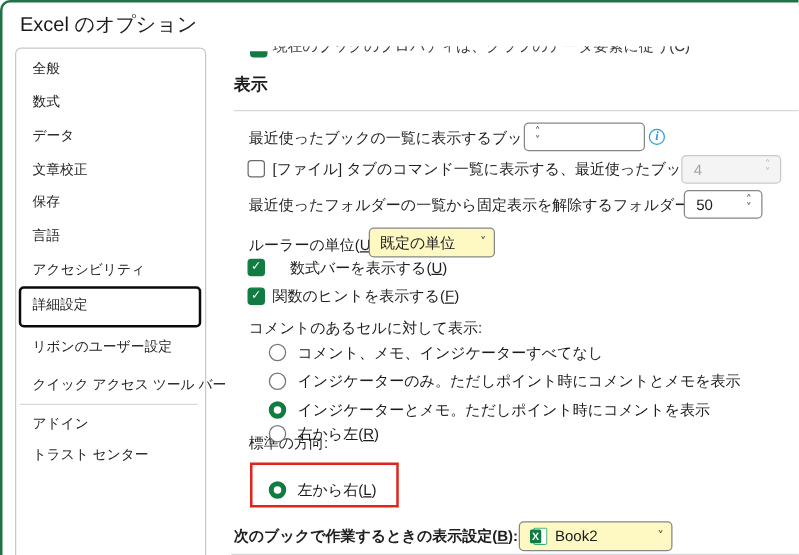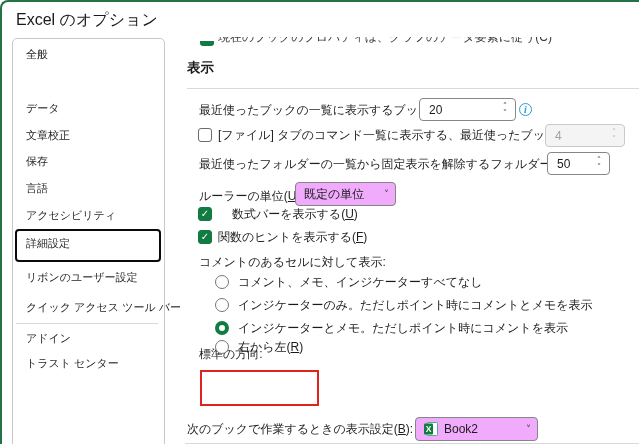--- a/index.html
+++ b/index.html
@@ -12,40 +12,40 @@
   
   .side-box { position:absolute; left:10px; top:36px; width:153px; height:414px;
               border:1px solid #c8c8c8; border-radius:5px; background:#fff; }
   .side-item { position:absolute; left:24px; width:130px; height:16px; font-size:11px; color:#262626; cursor:default; white-space:nowrap; }
   .side-outline { position:absolute; left:13px; top:227px; width:146px; height:33px;
                   border:2px solid #0a0a0a; border-radius:4px; pointer-events:none; }
   .side-div { position:absolute; left:14px; top:321px; width:142px; height:1px; background:#d9d9d9; }
 
   
   .lbl { position:absolute; white-space:nowrap; font-size:12px; color:#1f1f1f; }
-  .bold { font-weight:normal; }
+  .bold { font-weight:bold; }
   .hr { position:absolute; height:1px; background:#d9d9d9; }
   .section-title { position:absolute; left:185px; top:57px; font-size:13.5px; font-weight:bold; color:#1b1b1b; }
 
   
   .clip-box { position:absolute; left:216px; top:35px; width:380px; height:9px; overflow:hidden; }
   .clip-box span { position:absolute; left:0; top:-8px; white-space:nowrap; color:#3a3a3a; }
   .clip-cb { position:absolute; left:198px; top:39px; width:14px; height:5px; background:#107C41; border-radius:0 0 3px 3px; }
 
   
   .spin { position:absolute; display:flex; align-items:stretch; background:#fff;
           border:1px solid #868686; border-radius:4px; overflow:hidden; }
   .spin .val { flex:1; display:flex; align-items:center; padding-left:9px; }
   .spin .arrows { width:20px; display:flex; flex-direction:column; align-items:center; justify-content:center; color:#585858; }
   .spin .arrows span { font-size:9px; line-height:7px; font-family:"DejaVu Sans",sans-serif; }
   .spin.disabled { background:#f4f4f4; border-color:#c9c9c9; color:#a3a3a3; }
   .spin.disabled .arrows { color:#bdbdbd; }
 
   
-  .dd { position:absolute; display:flex; align-items:center; background:#f0abfc;
+  .dd { position:absolute; display:flex; align-items:center; background:#fef9c3;
         border:1px solid #868686; border-radius:4px; padding:0 6px 0 8px; gap:6px;justify-content:center; }
   .dd .dtxt { flex:1; white-space:nowrap; }
   .dd .chev { color:#444; font-size:10px; font-family:"DejaVu Sans",sans-serif; }
 
   
   .cb-row { position:absolute; display:flex; align-items:center; gap:6px; height:18px; }
   .cb { width:14px; height:14px; border:1px solid #6b6b6b; border-radius:3px; background:#fff;
         display:flex; align-items:center; justify-content:center; flex:0 0 auto; }
   .cb.on { background:#107C41; border-color:#107C41; }
   .cb.on::after { content:"✓"; color:#fff; font-size:10px; font-weight:bold; line-height:1; }
@@ -68,20 +68,21 @@
 </style>
 </head>
 <body>
 
 <div class="dialog">
 
   <div class="title">Excel のオプション</div>
 
   <div class="side-box"></div>
   <div class="side-item" style="top:45px">全般</div>
+  <div class="side-item" style="top:72px">数式</div>
   <div class="side-item" style="top:99px">データ</div>
   <div class="side-item" style="top:126px">文章校正</div>
   <div class="side-item" style="top:152px">保存</div>
   <div class="side-item" style="top:179px">言語</div>
   <div class="side-item" style="top:206px">アクセシビリティ</div>
   <div class="side-item" style="top:234px">詳細設定</div>
   <div class="side-item" style="top:298px">クイック アクセス ツール バー</div>
   <div class="side-item" style="top:268px">リボンのユーザー設定</div>
   <div class="side-div"></div>
   <div class="side-item" style="top:329px">アドイン</div>
@@ -91,21 +92,20 @@
   <div class="clip-cb"></div>
   <div class="clip-box">
       <span>現在のブックのプロパティは、グラフのデータ要素に従う(C)</span>
     </div>
 
   <div class="section-title">表示</div>
   <div class="hr" style="left:185px; top:86px; width:452px;"></div>
 
   <div class="lbl mn" style="left:197px; top:100px;">最近使ったブックの一覧に表示するブックの数(<u>R</u>):</div>
   <div class="spin" style="left:417px; top:96px; width:97px; height:23px;">
-    <span class="val">20</span>
     <span class="arrows">
         <span>˄</span>
         <span>˅</span>
       </span>
   </div>
   <div class="info">i</div>
 
   <div class="cb-row" style="left:196px; top:124px;">
     <span class="cb"></span>
     <span class="lbl mn" style="position:static;">[ファイル] タブのコマンド一覧に表示する、最近使ったブックの数(<u>Q</u>):</span>
@@ -155,20 +155,24 @@
   <div class="radio-row" style="top:318px;">
     <span class="radio on"></span>
     <span>インジケーターとメモ。ただしポイント時にコメントを表示</span>
   </div>
 
   <div class="lbl" style="left:197px; top:344px;">標準の方向:</div>
   <div class="radio-row" style="top:337px;">
     <span class="radio"></span>
     <span class="mn">右から左(<u>R</u>)</span>
   </div>
+  <div class="radio-row" style="top:382px;">
+    <span class="radio on"></span>
+    <span class="mn">左から右(<u>L</u>)</span>
+  </div>
   <div class="red-box"></div>
 
   <div class="lbl bold mn" style="left:185px; top:419px;">次のブックで作業するときの表示設定(<u>B</u>):</div>
   <div class="dd" style="left:413px; top:415px; width:123px; height:24px;">
     <svg class="xl-icon" viewBox="0 0 14 14">
       <rect x="3" y="0.5" width="10.5" height="13" rx="1" fill="#ffffff" stroke="#21A366" stroke-width="0.8"></rect>
       <rect x="0" y="1.5" width="9" height="11" rx="1.2" fill="#107C41"></rect>
       <text x="4.5" y="10" font-size="8.5" font-weight="bold" fill="#ffffff" text-anchor="middle" font-family="Liberation Sans, sans-serif">X</text>
     </svg>
     <span class="dtxt">Book2</span>

